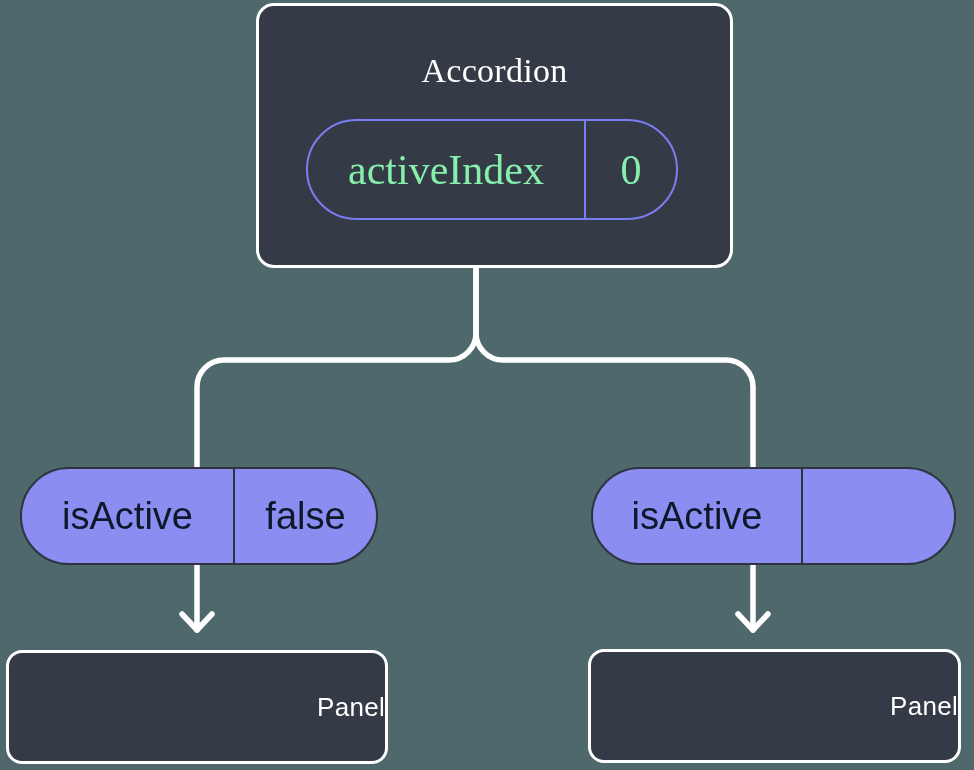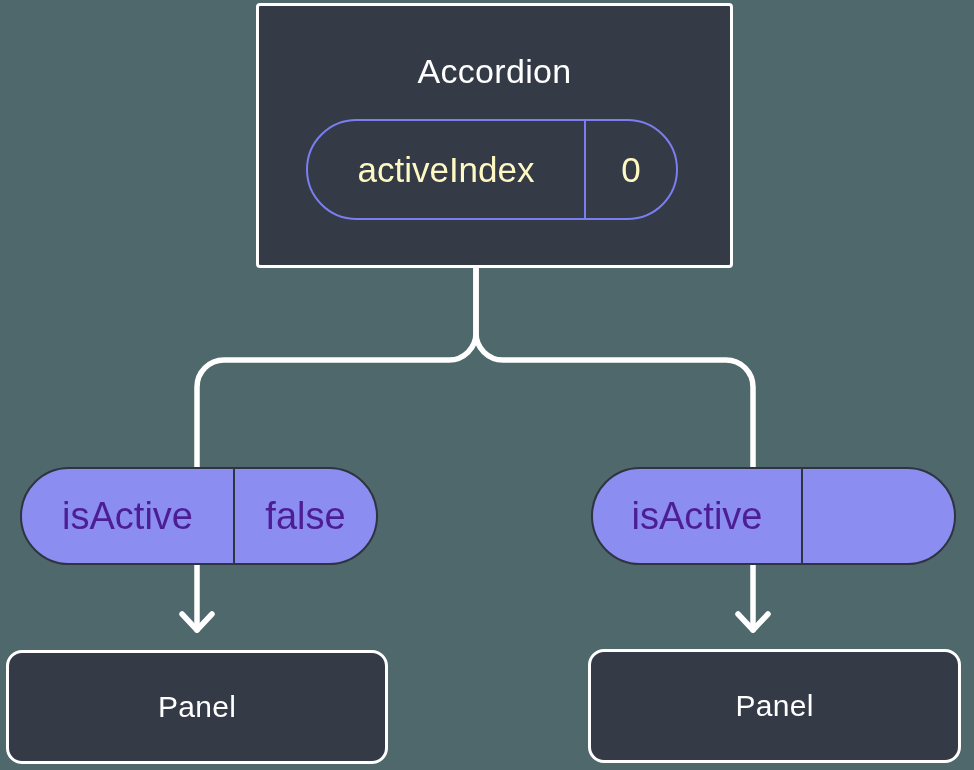--- a/index.html
+++ b/index.html
@@ -11,62 +11,62 @@
     overflow:hidden;
   }
   .svg-layer{position:absolute;left:0;top:0;width:974px;height:770px;z-index:1;}
 
   
   .node{
     position:absolute;box-sizing:border-box;
     background:#343a46;border:3px solid #ffffff;
     z-index:2;
   }
-  .accordion-node{left:256px;top:3px;width:477px;height:265px;border-radius:4px;}
+  .accordion-node{left:256px;top:3px;width:477px;height:265px;border-radius:18px;font-family:Liberation Serif, serif;}
   .accordion-title{
     position:absolute;left:0;right:0;top:46px;
     text-align:center;color:#ffffff;
     font-size:34px;font-weight:500;letter-spacing:0.3px;
   }
 
   
   .state-pill{
     position:absolute;left:47px;top:113px;
     width:372px;height:101px;box-sizing:border-box;
     border:2.5px solid #7b7ef0;border-radius:52px;
     display:flex;overflow:hidden;
   }
   .state-pill .cell{
     display:flex;align-items:center;justify-content:center;
-    color:#fef9c3;font-size:35px;
+    color:#86efac;font-size:42px;
   }
   .state-pill .cell.name{width:276px;border-right:2.5px solid #7b7ef0;}
   .state-pill .cell.value{flex:1;}
 
   
   .prop-pill{
     position:absolute;box-sizing:border-box;z-index:2;
     background:#8b8df0;border:2px solid #2e3440;border-radius:49px;
     display:flex;overflow:hidden;
-    color:#4c1d95;font-size:38px;
+    color:#0f172a;font-size:38px;
   }
   .prop-pill .cell{display:flex;align-items:center;justify-content:center;}
   .prop-pill .cell.name{border-right:2px solid #2e3440;}
   .prop-pill-left{left:20px;top:467px;width:358px;height:98px;}
   .prop-pill-left .cell.name{width:211px;}
   .prop-pill-left .cell.value{flex:1;}
   .prop-pill-right{left:591px;top:467px;width:365px;height:98px;}
   .prop-pill-right .cell.name{width:208px;}
   .prop-pill-right .cell.value{flex:1;}
 
   
   .panel-node{
     border-radius:16px;
-    display:flex;align-items:center;justify-content:center;
-    color:#ffffff;font-size:30px;font-weight:500;letter-spacing:0.3px;
+    display:flex;align-items:center;justify-content:flex-end;
+    color:#ffffff;font-size:26px;font-weight:500;letter-spacing:0.3px;
   }
   .panel-node-left{left:6px;top:650px;width:382px;height:114px;}
   .panel-node-right{left:588px;top:649px;width:373px;height:114px;}
 </style>
 </head>
 <body>
 
 <div class="stage">
 
   <svg class="svg-layer" viewBox="0 0 974 770">

